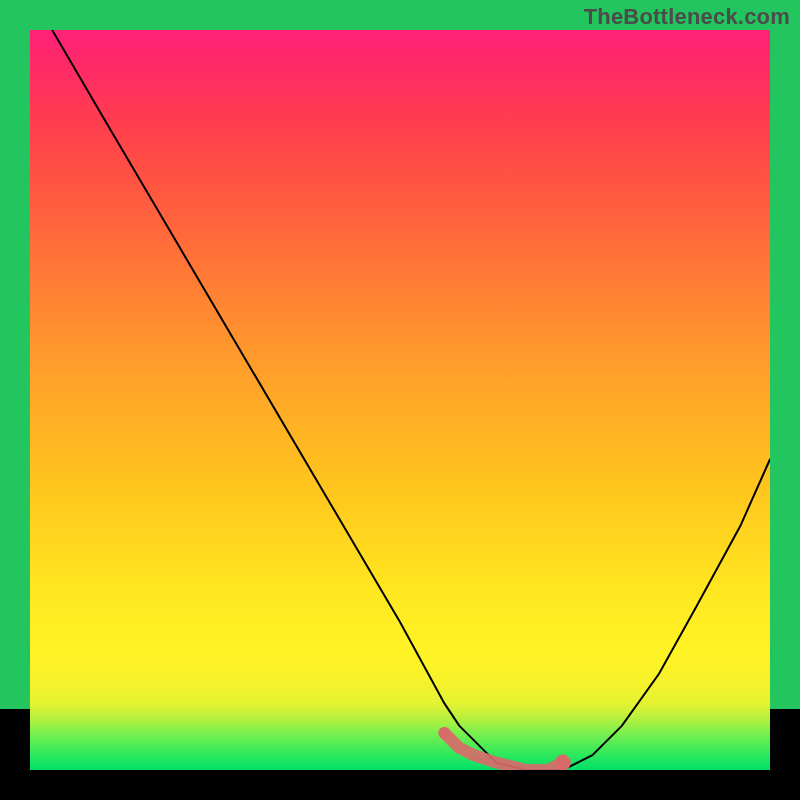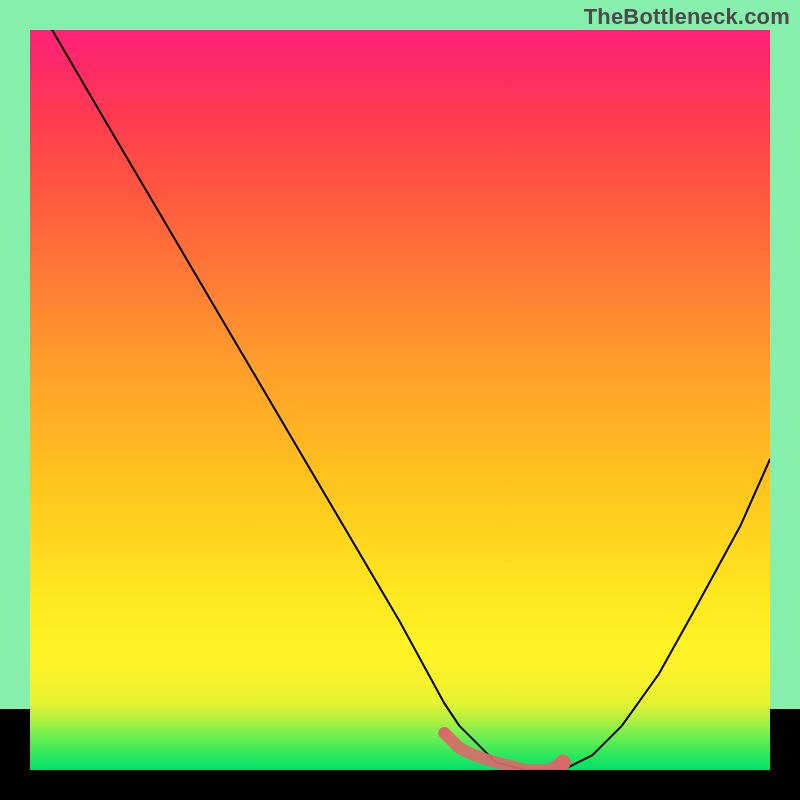--- a/index.html
+++ b/index.html
@@ -1,21 +1,21 @@
 <!DOCTYPE html>
 <html><head>
 <meta charset="utf-8">
 <style>
   * { margin: 0; padding: 0; box-sizing: border-box; }
   html, body { width: 800px; height: 800px; overflow: hidden; background: #000; }
   .frame {
     position: relative;
     width: 800px;
     height: 709px;
-    background: #86efac;
+    background: #22c55e;
   }
   .watermark {
     position: absolute;
     top: 4px;
     right: 10px;
     font-family: Arial, Helvetica, sans-serif;
     font-size: 22px;
     font-weight: 600;
     color: #4b4b4b;
     letter-spacing: 0.2px;

